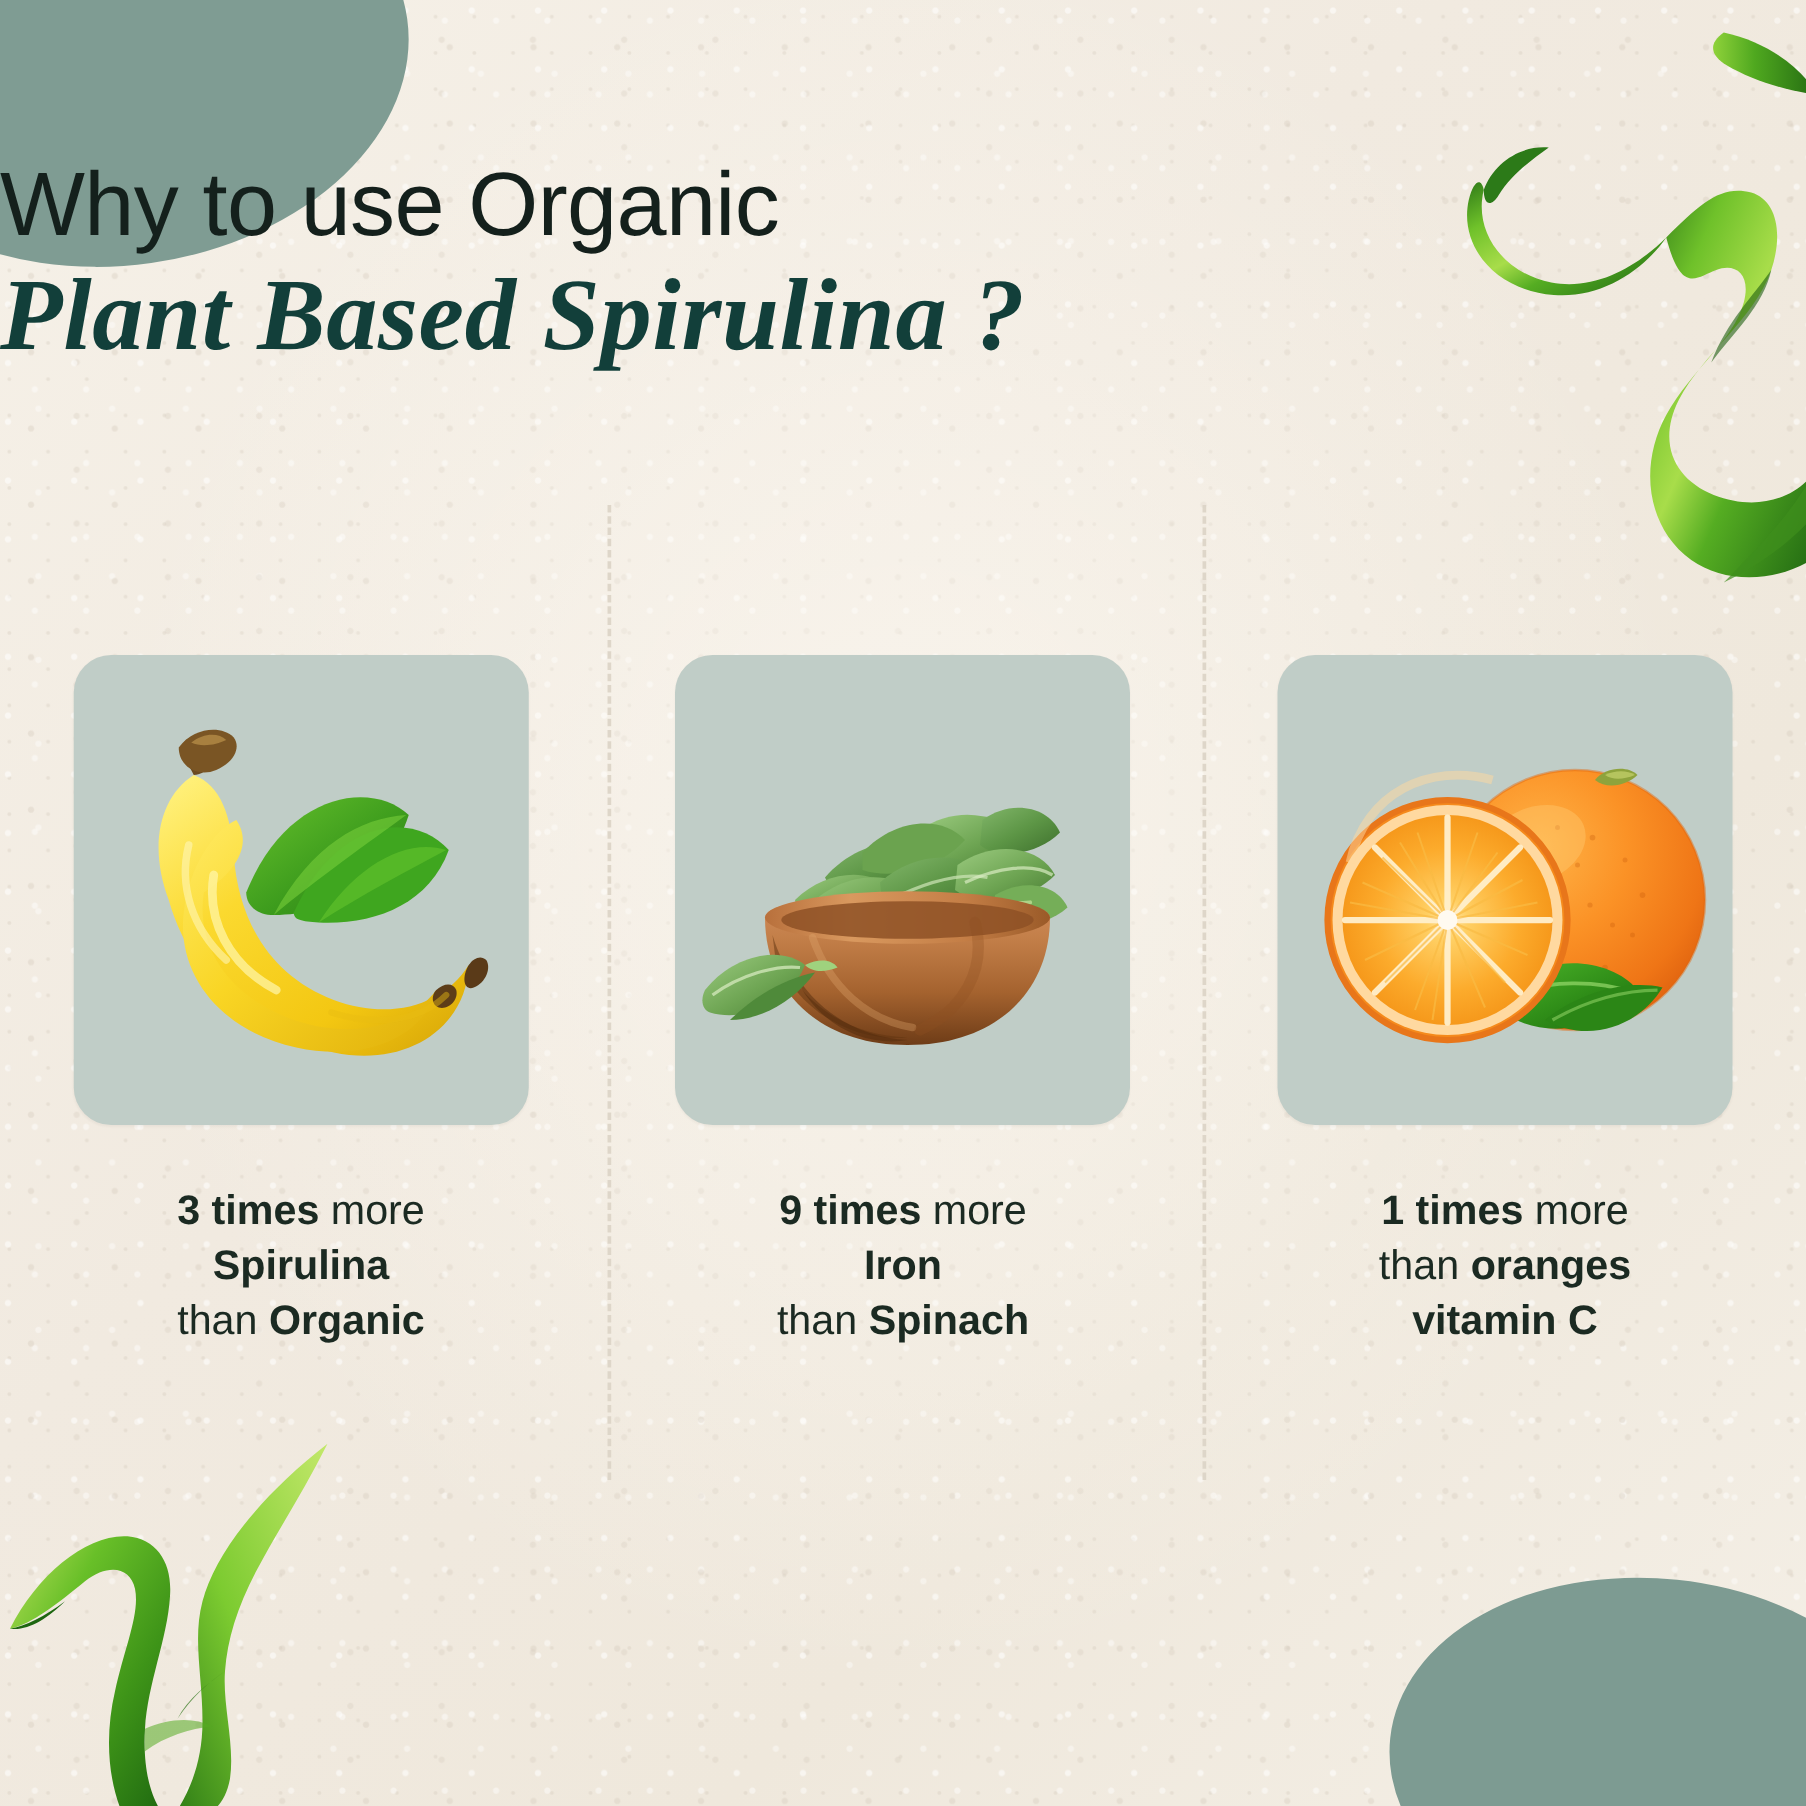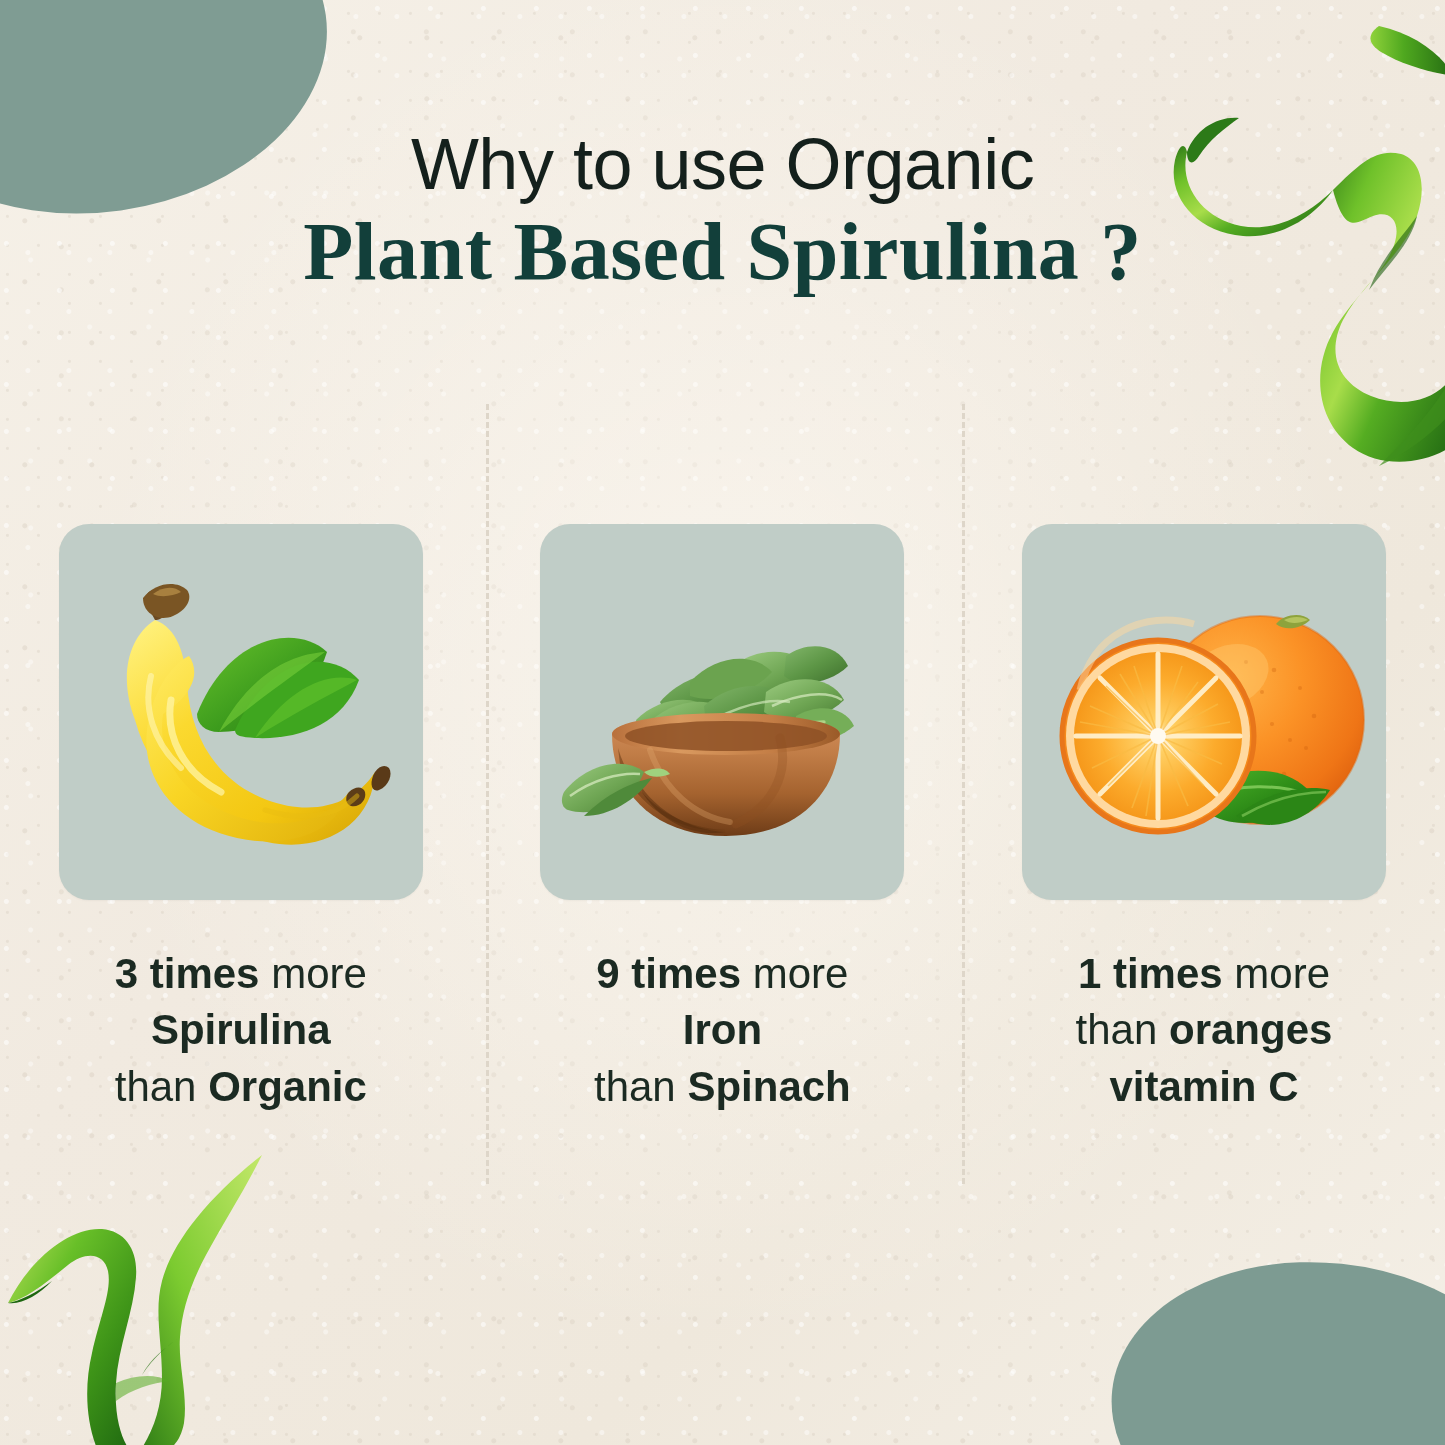--- a/index.html
+++ b/index.html
@@ -77,36 +77,37 @@
     width: 330px;
     height: 300px;
   }
 
   
   #heading-block {
     position: absolute;
     left: 0;
     right: 0;
     top: 128px;
-    text-align: center;
+    text-align: left;
   }
   #heading-line1 {
     display: block;
     font-family: "Liberation Sans", sans-serif;
     font-weight: 400;
     font-size: 72px;
     line-height: 1.02;
     letter-spacing: -0.5px;
     color: #14201c;
   }
   #heading-line2 {
     display: block;
     margin-top: 8px;
     font-family: "Liberation Serif", serif;
     font-weight: 700;
+    font-style: italic;
     font-size: 82px;
     line-height: 1.05;
     letter-spacing: 0.5px;
     color: #123f3a;
   }
 
   
   #columns {
     position: absolute;
     left: 0;
@@ -147,21 +148,21 @@
   }
   .photo-tile .art {
     position: absolute;
     inset: 0;
   }
 
   .caption {
     margin-top: 46px;
     text-align: center;
     font-family: "Liberation Sans", sans-serif;
-    font-size: 42px;
+    font-size: 33px;
     line-height: 1.34;
     color: #1b2a22;
     font-weight: 400;
   }
   .caption b { font-weight: 700; }
   .caption .line { display: block; white-space: nowrap; }
 </style>
 </head>
 <body>
 

